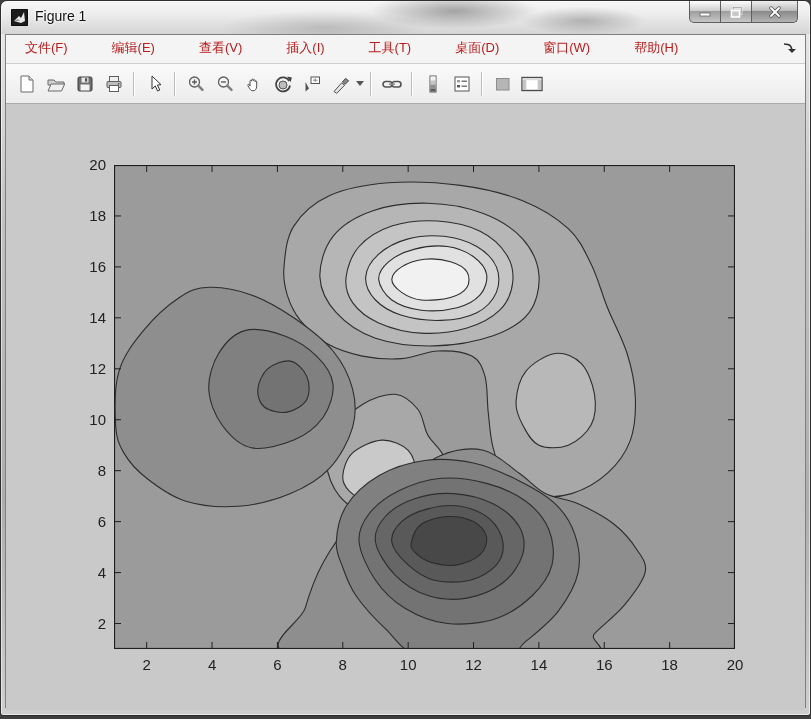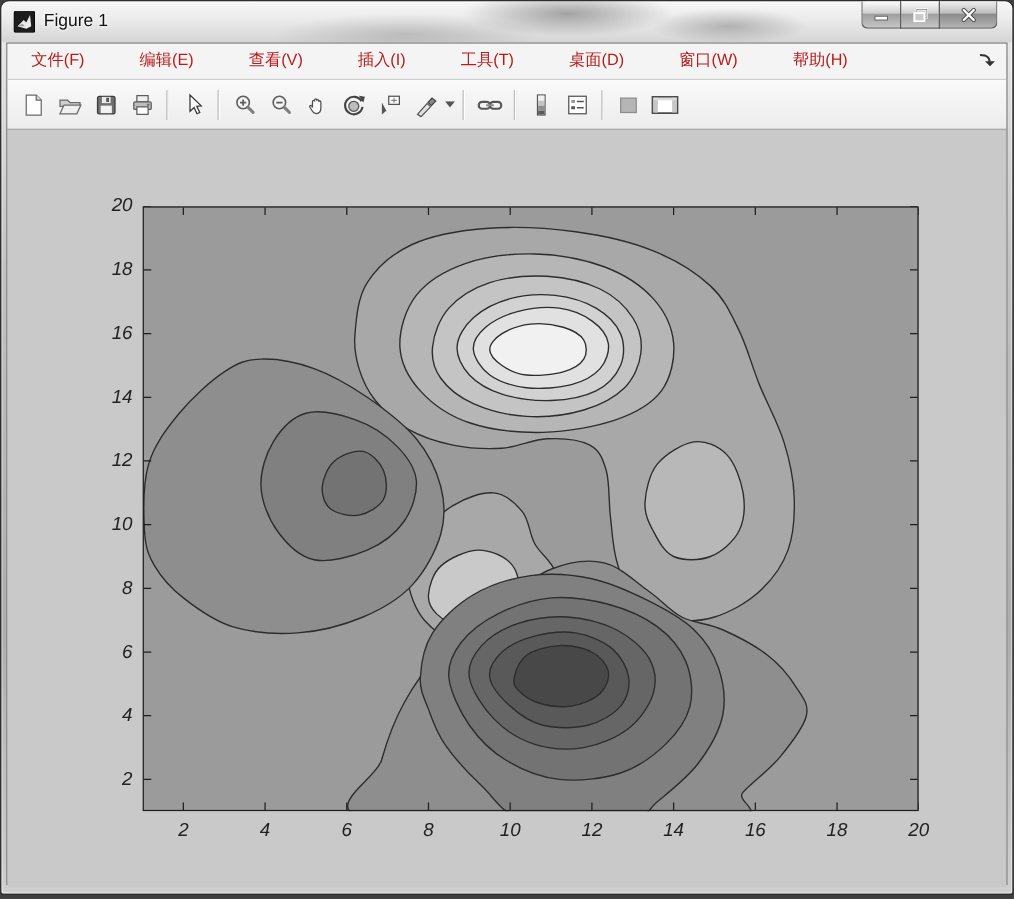--- a/index.html
+++ b/index.html
@@ -32,21 +32,21 @@
   .dockarrow{position:absolute;right:8px;top:6px;width:16px;height:16px;}
   .toolbar{height:39px;background:linear-gradient(#fafafa,#ececec);border-bottom:1px solid #ababab;
            display:flex;align-items:center;padding-left:6px;}
   .tbtn{width:27px;height:27px;display:flex;align-items:center;justify-content:center;border:1px solid transparent;border-radius:3px;}
   .tbtn svg{display:block;}
   .tsep{width:1px;height:24px;background:#bdbdbd;border-right:1px solid #fff;margin:0 5px;}
   .caret{width:10px;height:27px;display:flex;align-items:center;justify-content:center;}
   
   .canvas{position:relative;height:606px;background:#c9c9c9;}
   #plot{position:absolute;left:108px;top:61px;}
-  .ticklabel{position:absolute;font-size:15px;color:#222;font-family:"Liberation Sans",sans-serif;font-style:italic;}
+  .ticklabel{position:absolute;font-size:15px;color:#222;font-family:"Liberation Sans",sans-serif;}
   .xlab{width:34px;text-align:center;}
   .ylab{width:30px;text-align:right;}
 </style>
 </head>
 <body>
 
 <div class="stage">
   <div class="win">
 
     <div class="titlebar">

